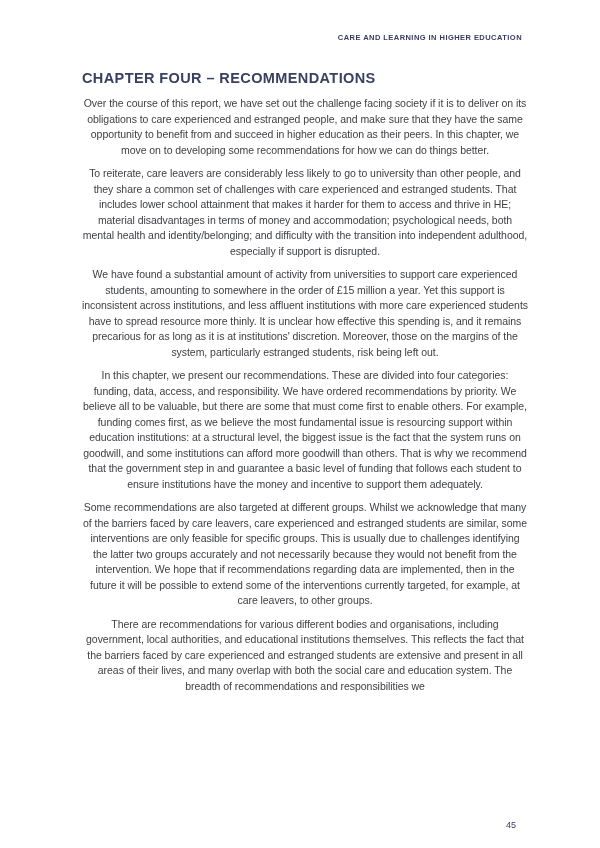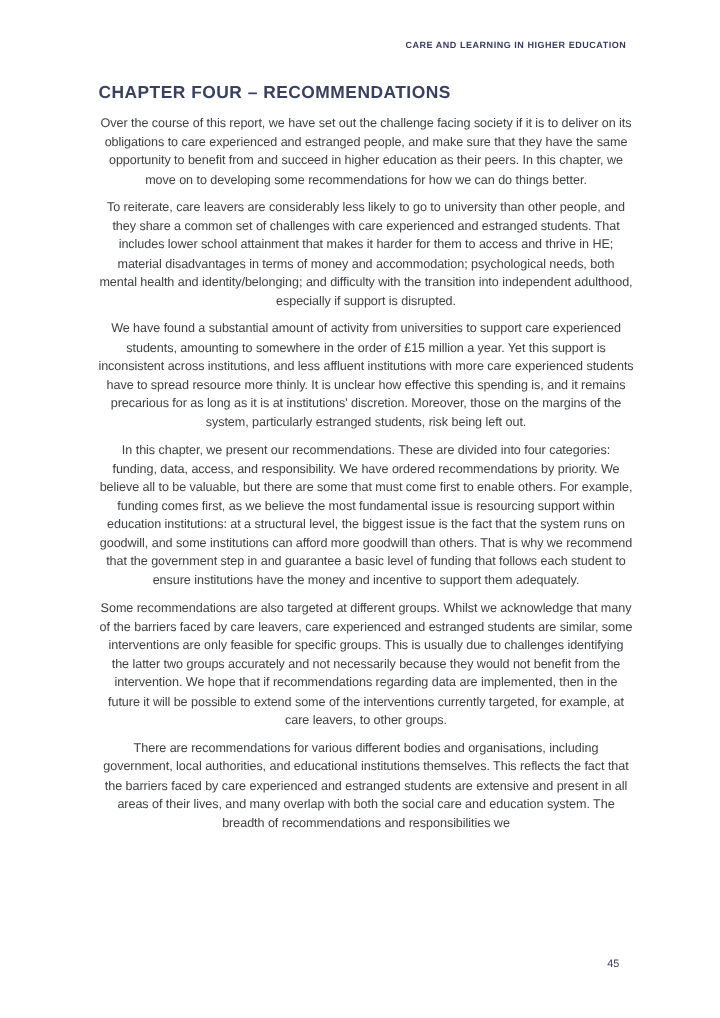--- a/index.html
+++ b/index.html
@@ -51,21 +51,21 @@
   }
   .para {
     margin: 0 0 8px 0;
   }
   .para strong {
     font-weight: 400;
     color: #3b3c40;
   }
   .page-number {
     position: absolute;
-    top: 798px;
+    top: 820px;
     right: 84px;
     font-size: 9px;
     color: #363c61;
   }
 </style>
 </head>
 <body>
 
 <div class="page">
   <div class="running-header">CARE AND LEARNING IN HIGHER EDUCATION</div>

